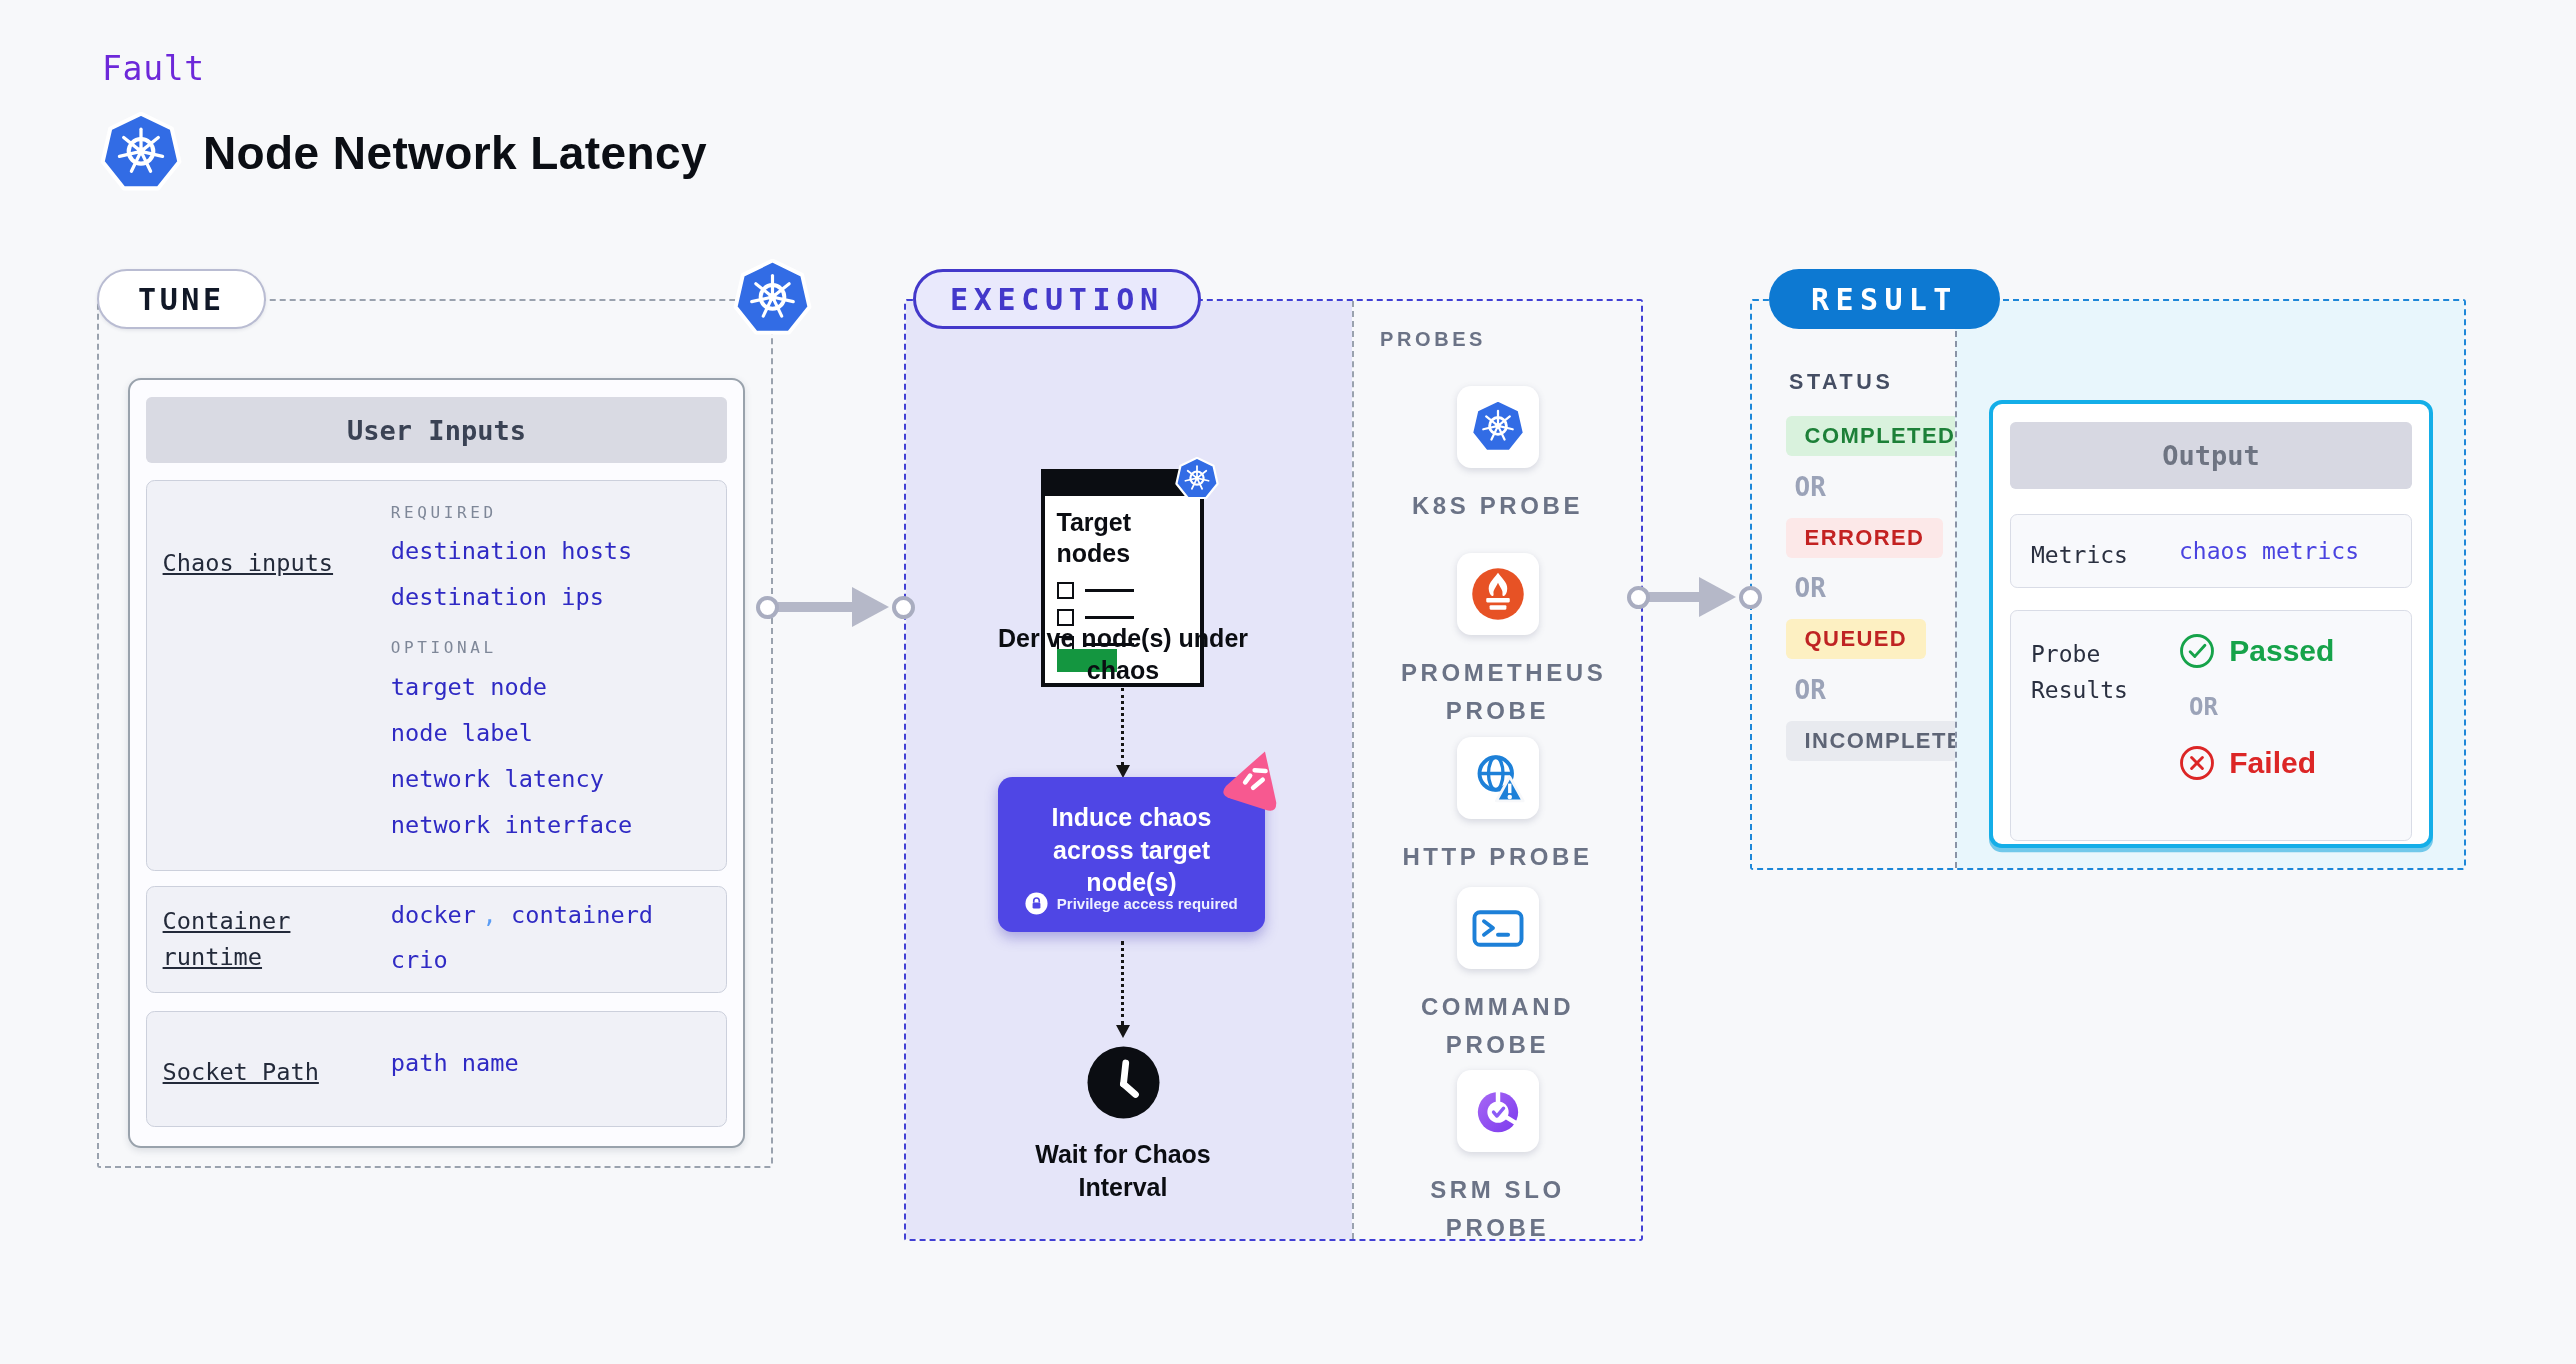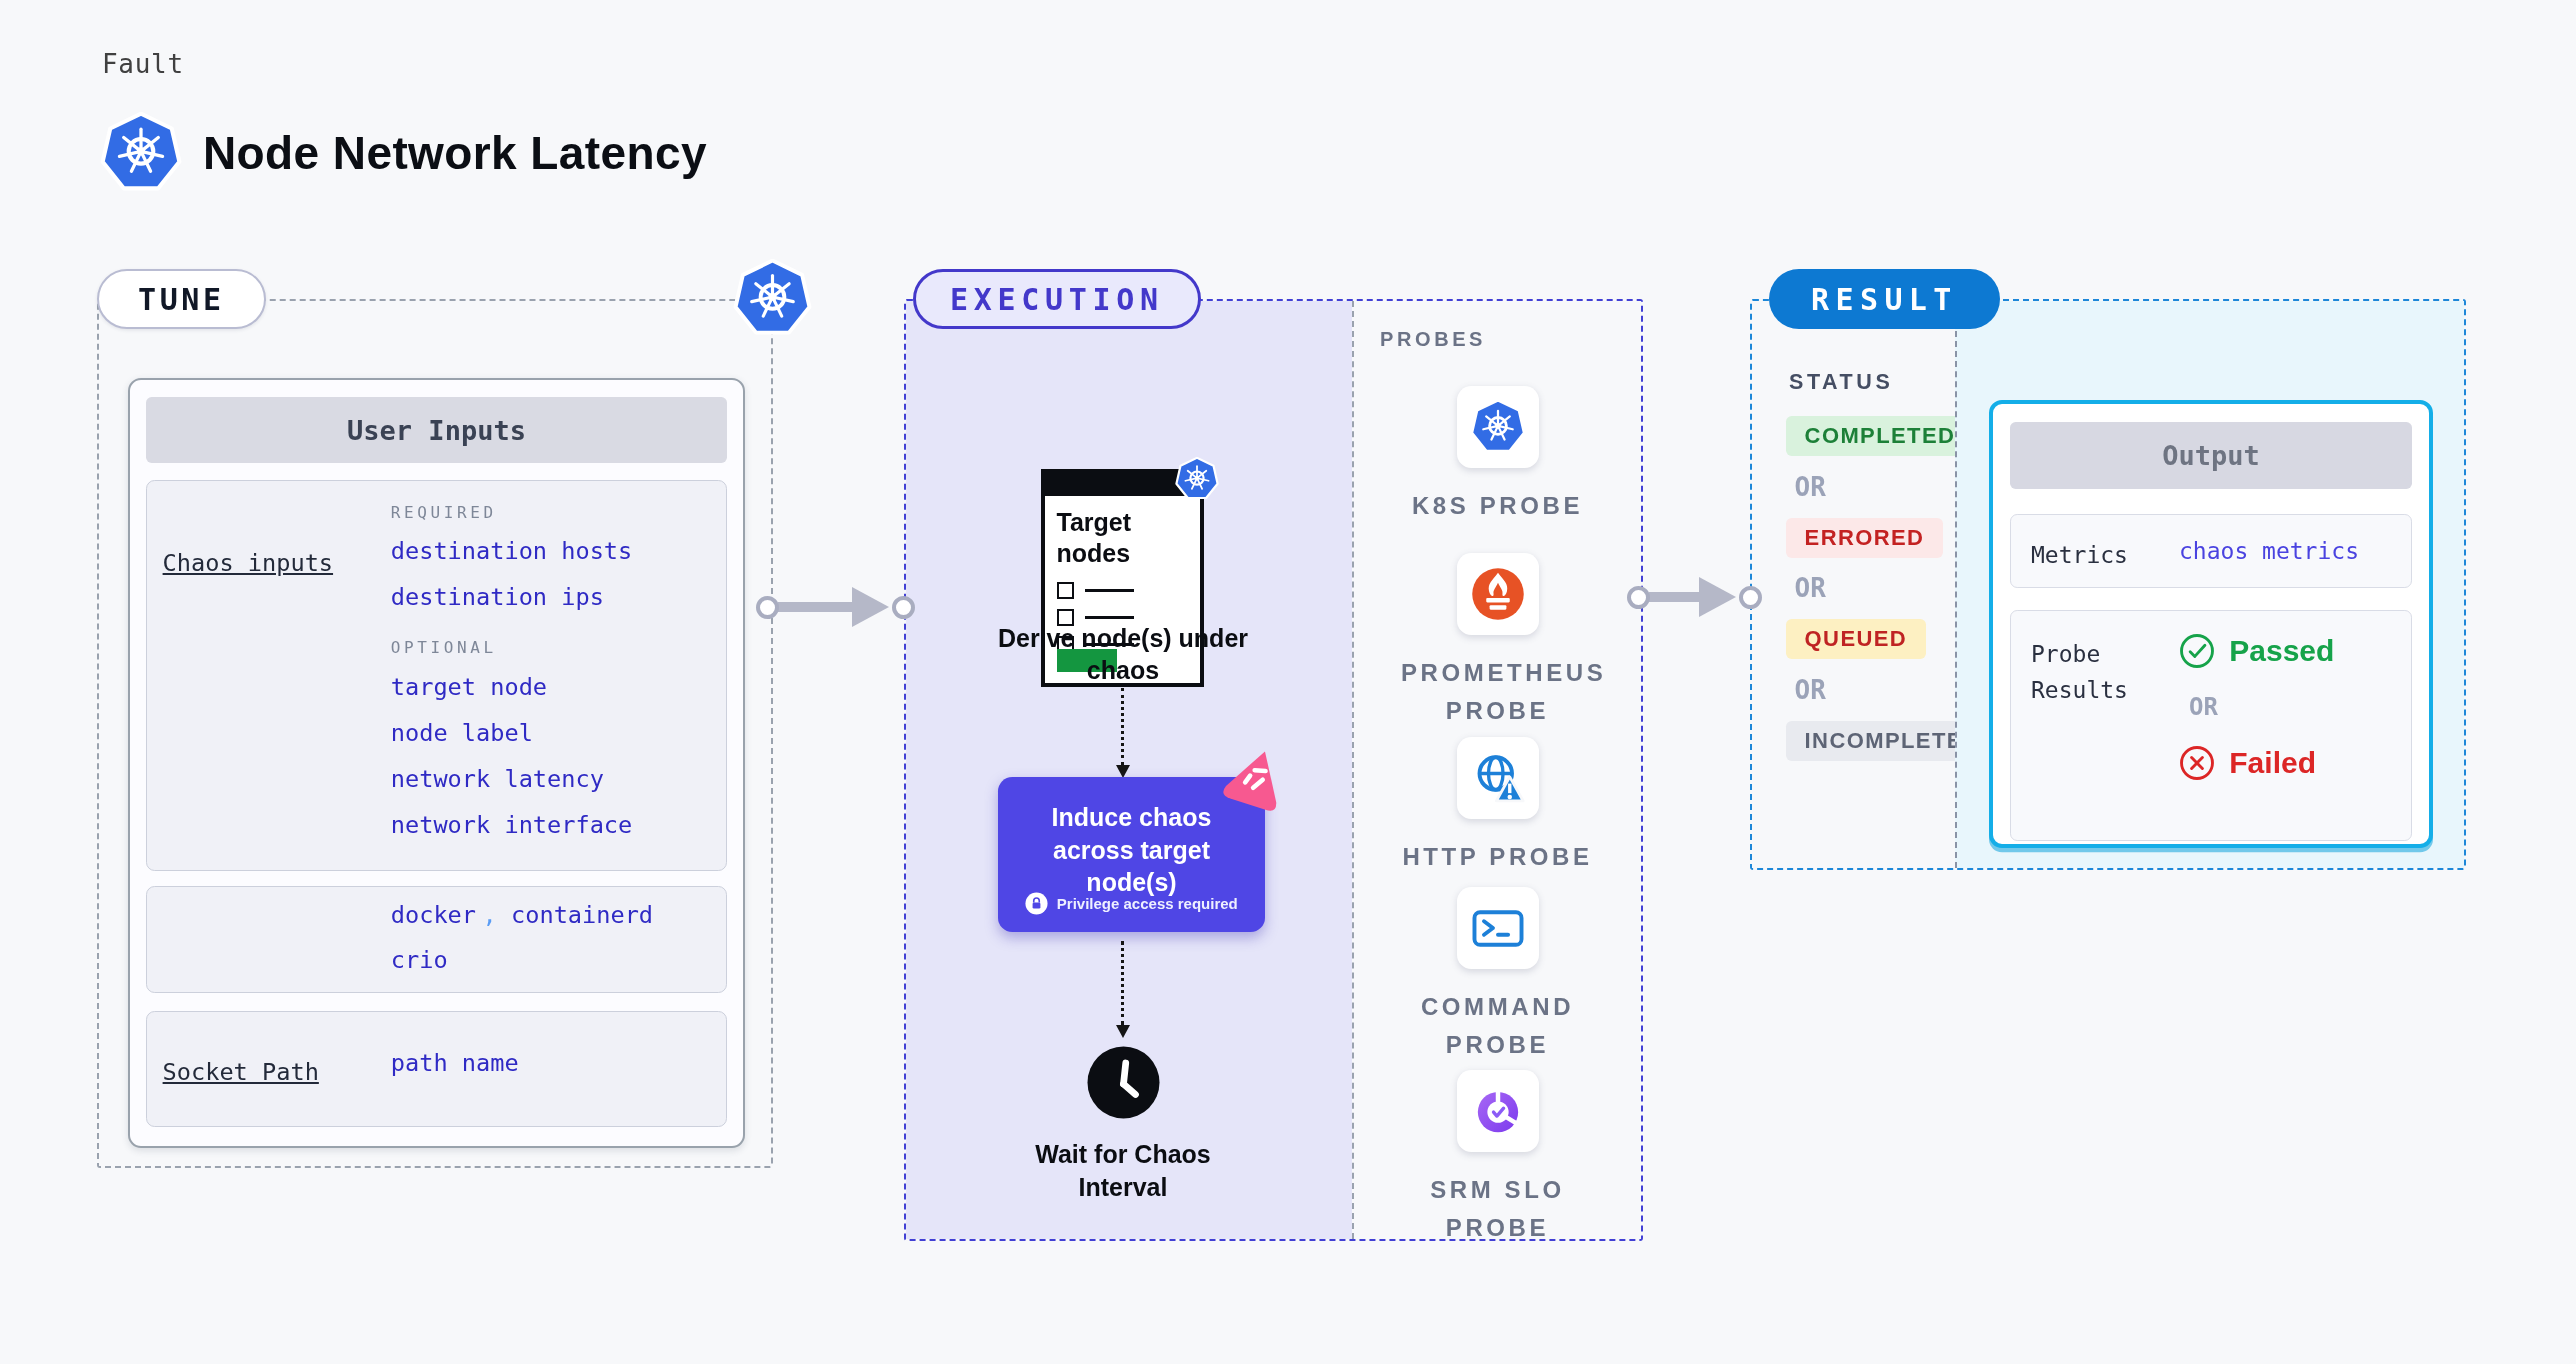--- a/index.html
+++ b/index.html
@@ -6,21 +6,21 @@
   html,body { background:#f7f8fa; }
   .canvas {
     position:relative; width:2576px; height:1365px; overflow:hidden;
     background:#f7f8fa;
     font-family:"Liberation Sans","DejaVu Sans",sans-serif;
     color:#111827;
   }
   .mono { font-family:"DejaVu Sans Mono","Liberation Mono",monospace; }
 
   
-  .kicker { position:absolute; left:102px; top:49px; font-size:26px; color:#404040; letter-spacing:0.7px; }
+  .kicker { position:absolute; left:102px; top:49px; font-size:33px; color:#6d28d9; letter-spacing:0.7px; }
   .logo-k8s { position:absolute; left:100px; top:112px; width:82px; height:82px; }
   .page-title { position:absolute; left:203px; top:126px; font-size:46px; font-weight:bold; color:#0b0e14; letter-spacing:0.4px; }
 
   
   .pill { position:absolute; height:60px; display:flex; align-items:center; border-radius:33px; font-weight:bold; z-index:5; }
   .pill-tune { left:97px; top:269px; padding:16px 39px; background:#ffffff; border:2.9px solid #b9bcd2; color:#111827; font-size:30px; letter-spacing:3.6px; box-shadow:0 1.4px 3.6px rgba(40,45,80,.10); }
   .pill-exec { left:913px; top:269px; padding:0 34px; background:#e9e9fc; border:3.6px solid #4338ca; color:#4338ca; font-size:30px; letter-spacing:5.7px; }
   .pill-result { left:1769px; top:269px; padding:0 42px; background:#0d79d2; border:none; color:#ffffff; font-size:30px; letter-spacing:6.4px; }
 
   
@@ -234,20 +234,21 @@
         <div class="link-item">destination ips</div>
         <div class="group-title opt-title">OPTIONAL</div>
         <div class="link-item">target node</div>
         <div class="link-item">node label</div>
         <div class="link-item">network latency</div>
         <div class="link-item">network interface</div>
       </div>
     </div>
 
     <div class="ui-row row-runtime">
+      <div class="row-label mono runtime-label">Container runtime</div>
       <div class="runtime-values">
         <div>
           <span class="value-link">docker</span>
           <span class="value-sep"> , </span>
           <span class="value-link">containerd</span>
         </div>
         <div class="rt-line2">
           <span class="value-link">crio</span>
         </div>
       </div>

